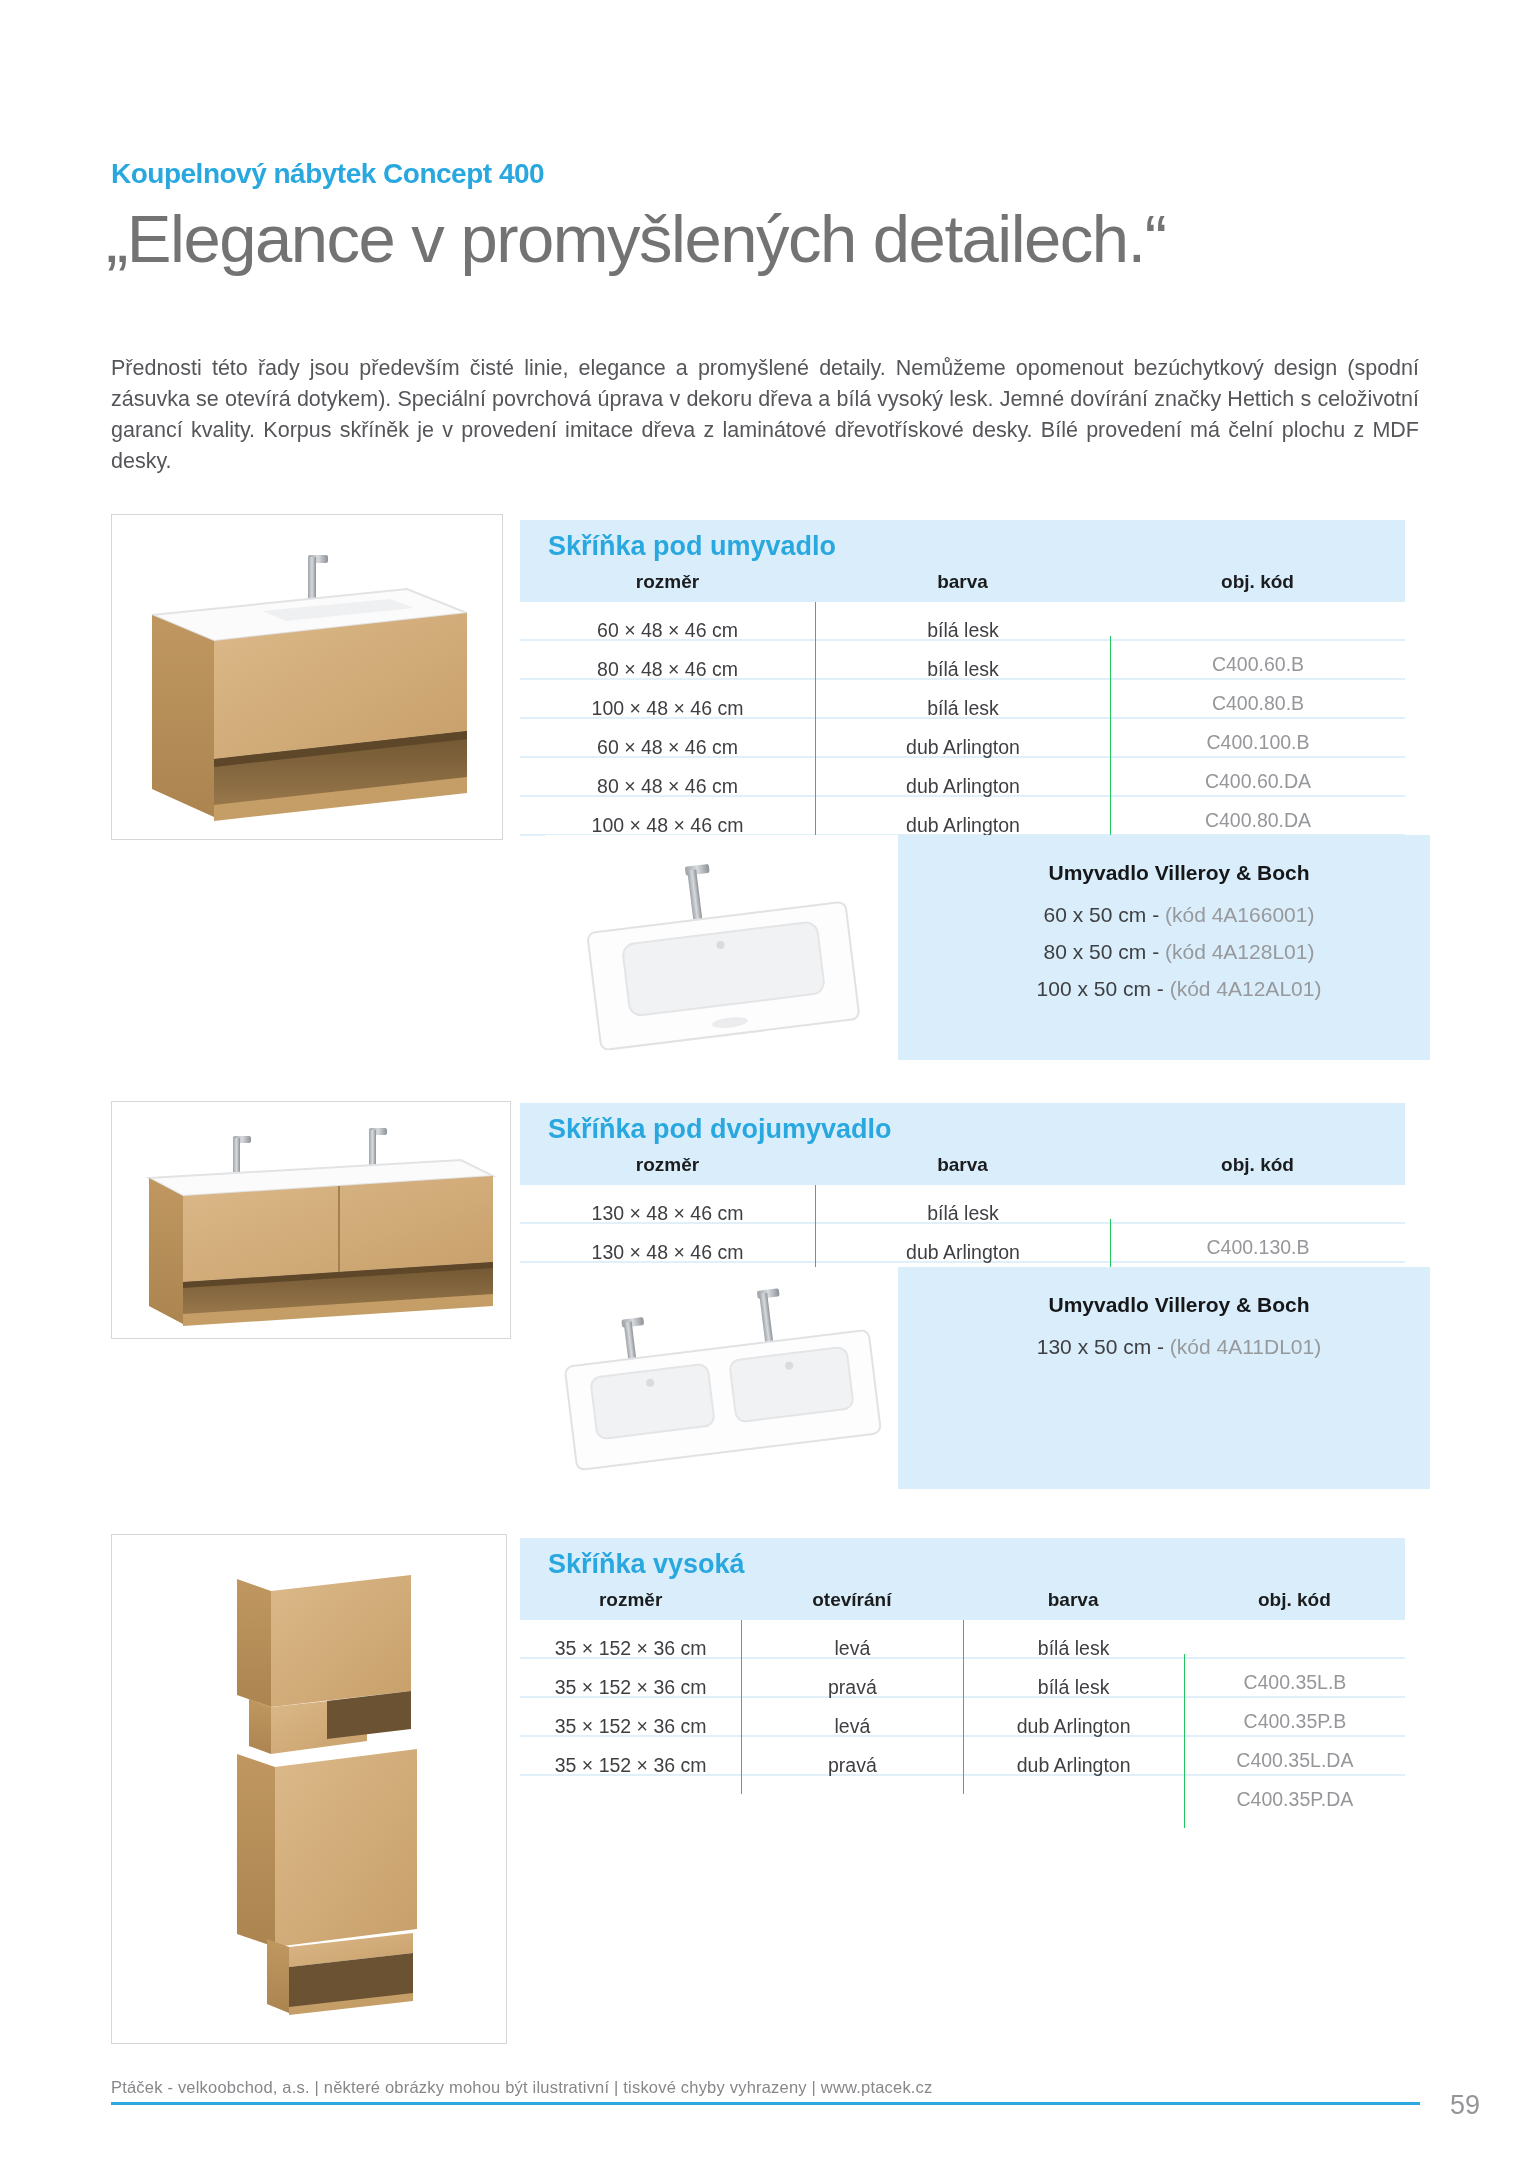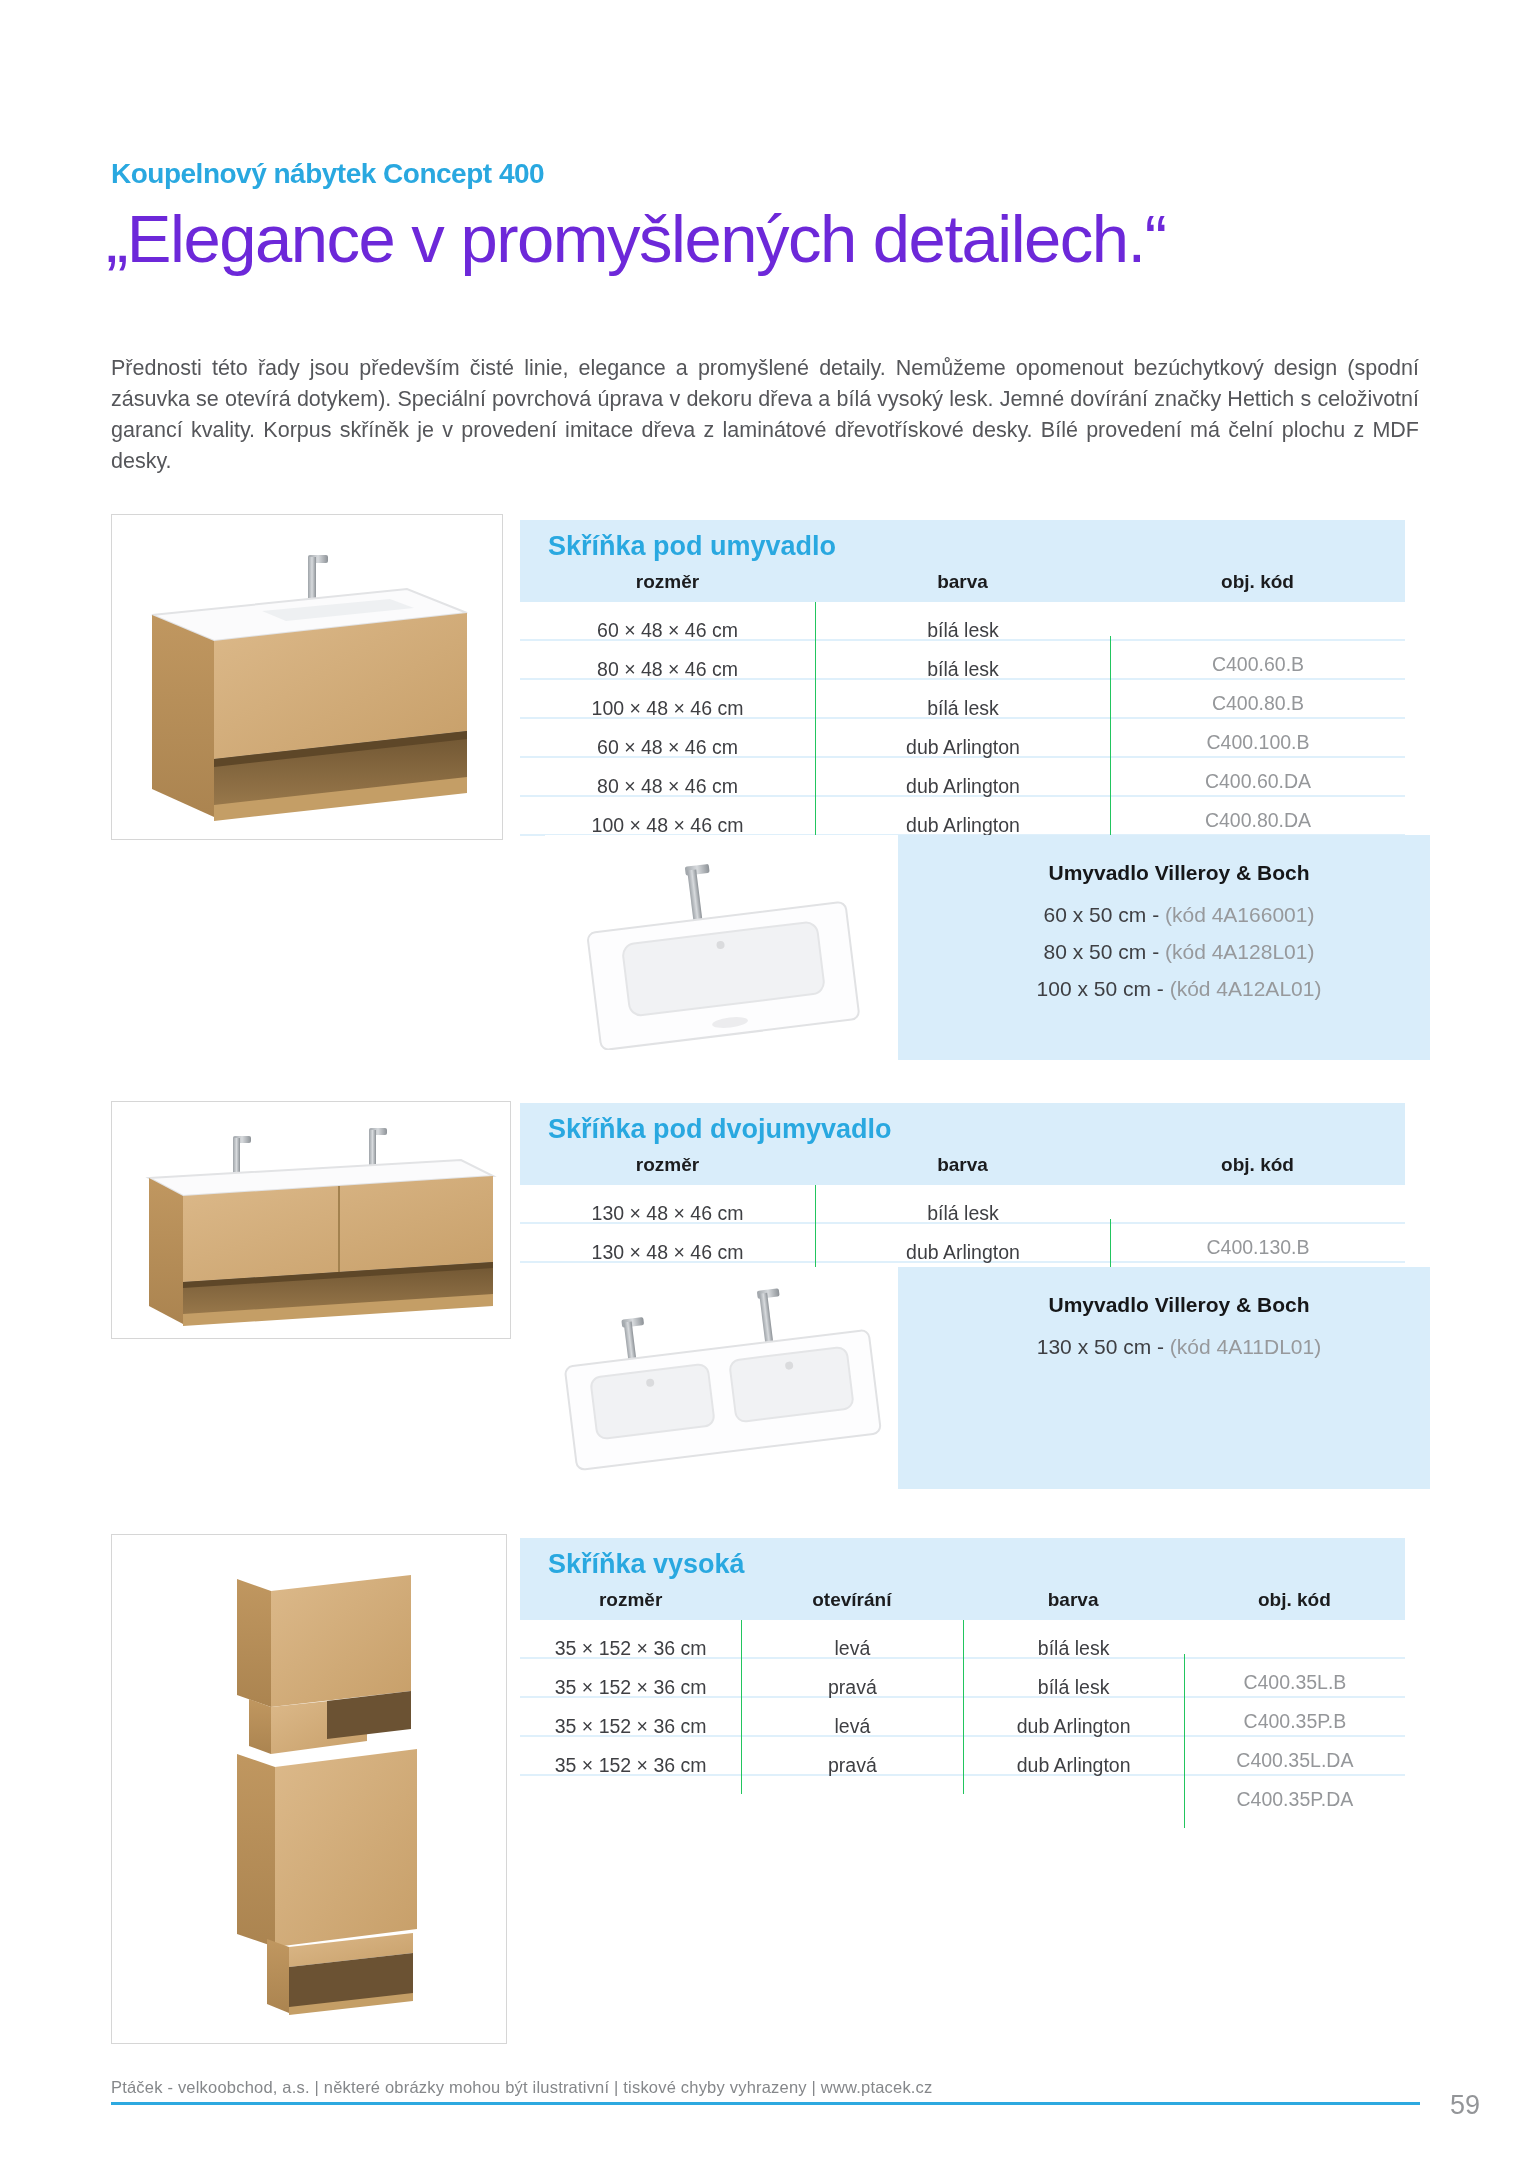--- a/index.html
+++ b/index.html
@@ -1,21 +1,21 @@
 <!DOCTYPE html>
 <html><head>
 <meta charset="utf-8">
 <style>
   html,body{margin:0;padding:0;background:#ffffff;}
   body{font-family:"Liberation Sans","DejaVu Sans",sans-serif;-webkit-font-smoothing:antialiased;}
   .page{position:relative;width:1529px;height:2160px;background:#ffffff;overflow:hidden;}
 
   
   .eyebrow{position:absolute;left:111px;top:150px;font-size:28px;font-weight:bold;color:#29a8e0;letter-spacing:-0.5px;margin-top:8px;}
-  .headline{position:absolute;left:106px;top:200px;font-size:67px;font-weight:400;color:#6d28d9;letter-spacing:-1.5px;white-space:nowrap;}
+  .headline{position:absolute;left:106px;top:200px;font-size:67px;font-weight:400;color:#737373;letter-spacing:-1.5px;white-space:nowrap;}
   .intro{position:absolute;left:111px;top:331px;width:1308px;font-size:21.5px;line-height:31px;color:#55565a;text-align:justify;}
 
   
   .frame{position:absolute;background:#ffffff;border:1px solid #d6d6d6;display:flex;align-items:center;justify-content:center;}
   .frame1{left:111px;top:514px;width:390px;height:324px;}
   .frame2{left:111px;top:1101px;width:398px;height:236px;}
   .frame3{left:111px;top:1534px;width:394px;height:508px;}
 
   
   .table{position:absolute;left:520px;width:885px;background:#15803d;}

